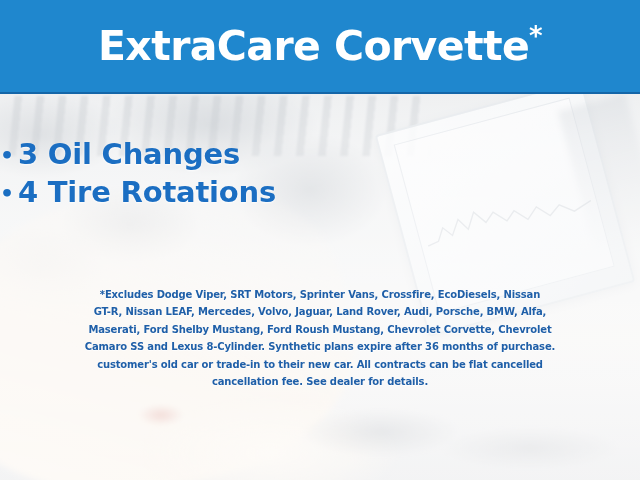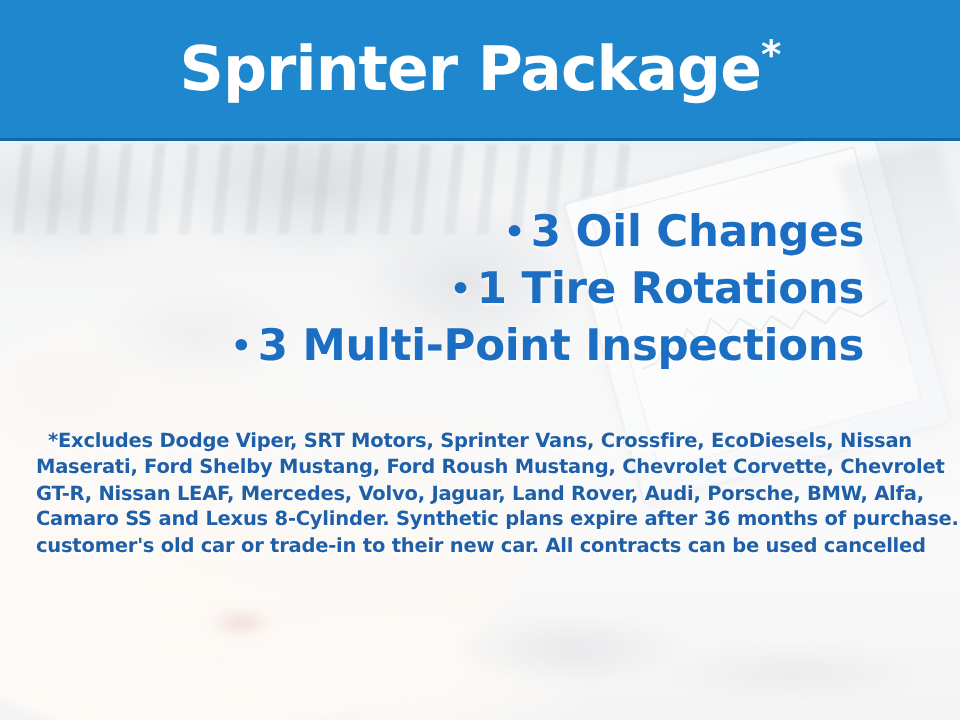--- a/index.html
+++ b/index.html
@@ -192,21 +192,21 @@
     line-height: 0;
   }
 
   
   .benefits {
     position: absolute;
     left: 0;
     top: 136px;
     width: 576px;
     z-index: 4;
-    text-align: right;
+    text-align: left;
   }
   .benefit-item {
     color: #1b6ec2;
     font-size: 29px;
     font-weight: bold;
     line-height: 36px;
     letter-spacing: -0.2px;
     white-space: nowrap;
     text-shadow: 0 1px 2px rgba(255,255,255,0.85);
     font-family: "DejaVu Sans", sans-serif;
@@ -219,21 +219,21 @@
 
   
   .disclaimer {
     position: absolute;
     left: 24px;
     top: 286px;
     width: 592px;
     z-index: 4;
     text-align: center;
     color: #1f5fa8;
-    font-size: 13px;
+    font-size: 10px;
     font-weight: bold;
     line-height: 17.4px;
     letter-spacing: -0.15px;
     text-shadow: 0 1px 1px rgba(255,255,255,0.9);
     font-family: "DejaVu Sans", sans-serif;
   }
   .disclaimer-line { white-space: nowrap; }
 </style>
 </head>
 <body>
@@ -253,30 +253,30 @@
     </div>
     <div class="bg-tablet-dark"></div>
     <div class="bg-arm"></div>
     <div class="bg-redbit"></div>
     <div class="bg-hand"></div>
     <div class="bg-lowgear"></div>
     <div class="bg-veil"></div>
   </div>
 
   <div class="header-banner">
-    <div class="header-title"><span>Sprinter Package</span><span class="asterisk">*</span></div>
+    <div class="header-title"><span>ExtraCare Corvette</span><span class="asterisk">*</span></div>
   </div>
 
   <div class="benefits">
     <div class="benefit-item"><span class="dot">•</span><span>3 Oil Changes</span></div>
-    <div class="benefit-item"><span class="dot">•</span><span>1 Tire Rotations</span></div>
-    <div class="benefit-item"><span class="dot">•</span><span>3 Multi-Point Inspections</span></div>
+    <div class="benefit-item"><span class="dot">•</span><span>4 Tire Rotations</span></div>
   </div>
 
   <div class="disclaimer">
     <div class="disclaimer-line">*Excludes Dodge Viper, SRT Motors, Sprinter Vans, Crossfire, EcoDiesels, Nissan</div>
+    <div class="disclaimer-line">GT-R, Nissan LEAF, Mercedes, Volvo, Jaguar, Land Rover, Audi, Porsche, BMW, Alfa,</div>
     <div class="disclaimer-line">Maserati, Ford Shelby Mustang, Ford Roush Mustang, Chevrolet Corvette, Chevrolet</div>
-    <div class="disclaimer-line">GT-R, Nissan LEAF, Mercedes, Volvo, Jaguar, Land Rover, Audi, Porsche, BMW, Alfa,</div>
     <div class="disclaimer-line">Camaro SS and Lexus 8-Cylinder. Synthetic plans expire after 36 months of purchase.</div>
-    <div class="disclaimer-line">customer's old car or trade-in to their new car. All contracts can be used cancelled</div>
+    <div class="disclaimer-line">customer's old car or trade-in to their new car. All contracts can be flat cancelled</div>
+    <div class="disclaimer-line">cancellation fee. See dealer for details.</div>
   </div>
 
 </div>
 
 </body></html>

